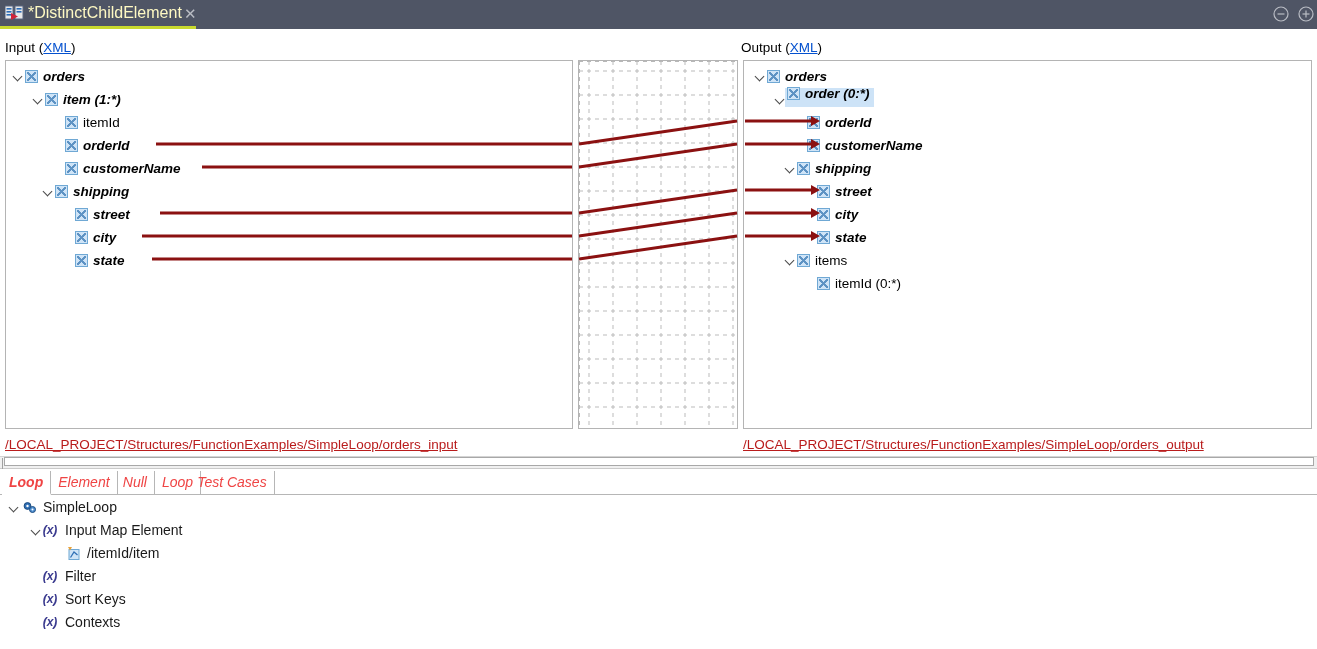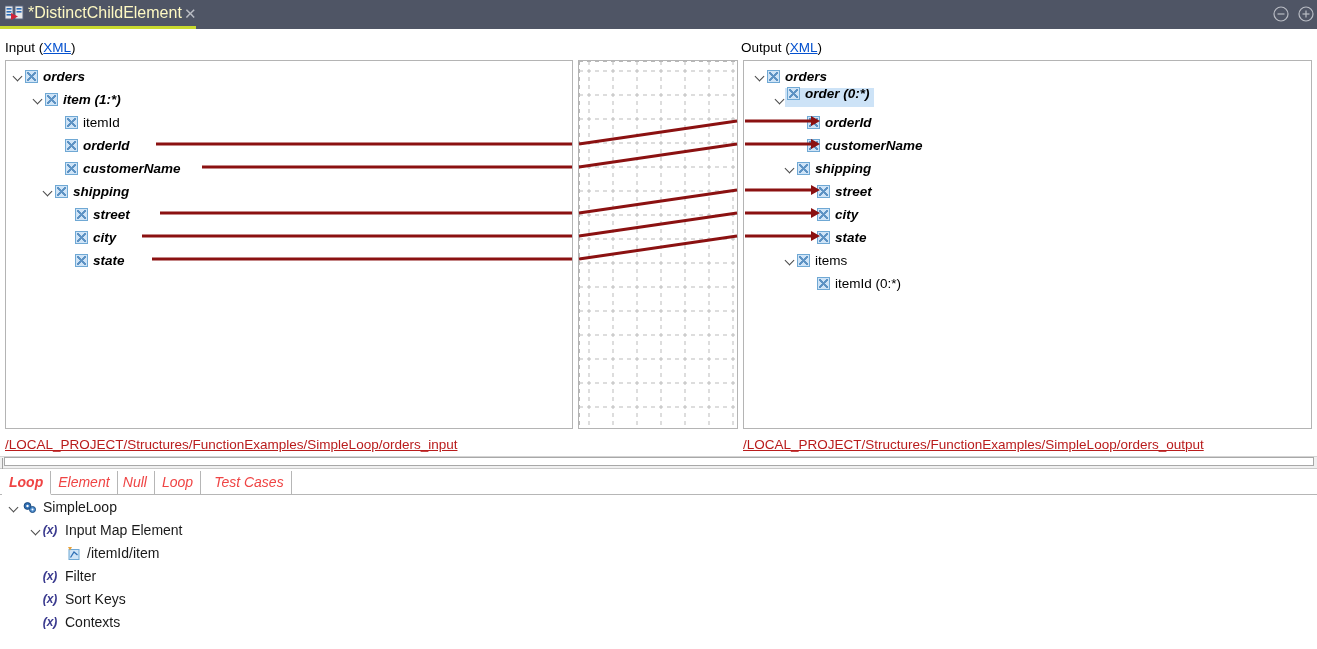--- a/index.html
+++ b/index.html
@@ -411,21 +411,21 @@
 <div id="splitter">
   <div id="splitter-track"></div>
   <div id="splitter-thumb"></div>
 </div>
 
 <div id="tabbar">
     <div class="btab active" style="left: 2px;"><span>Loop</span></div>
     <div class="btab" style="left: 51.2188px;"><span>Element</span></div>
     <div class="btab" style="left: 115.781px;"><span>Null</span></div>
     <div class="btab" style="left: 154.906px;"><span>Loop</span></div>
-    <div class="btab" style="left: 190.141px; margin-left: 17px;"><span>Test Cases</span></div>
+    <div class="btab" style="left: 190.141px;"><span>Test Cases</span></div>
   </div>
 
 <div id="bottom-tree">
     <div class="brow" style="left: 8px; top: 0px;">
       <span class="twisty"></span>
       <span class="bicon" style="display: inline-flex; align-items: center; justify-content: center;">
         <svg width="16" height="16" viewBox="0 0 16 16">
           <circle cx="5.5" cy="6" r="3.4" fill="#2f6fb5" stroke="#1d4c80" stroke-width="1"></circle>
           <circle cx="5.5" cy="6" r="1.2" fill="#ffffff"></circle>
           <circle cx="10.5" cy="9.5" r="3" fill="#4f8fd0" stroke="#1d4c80" stroke-width="1"></circle>

